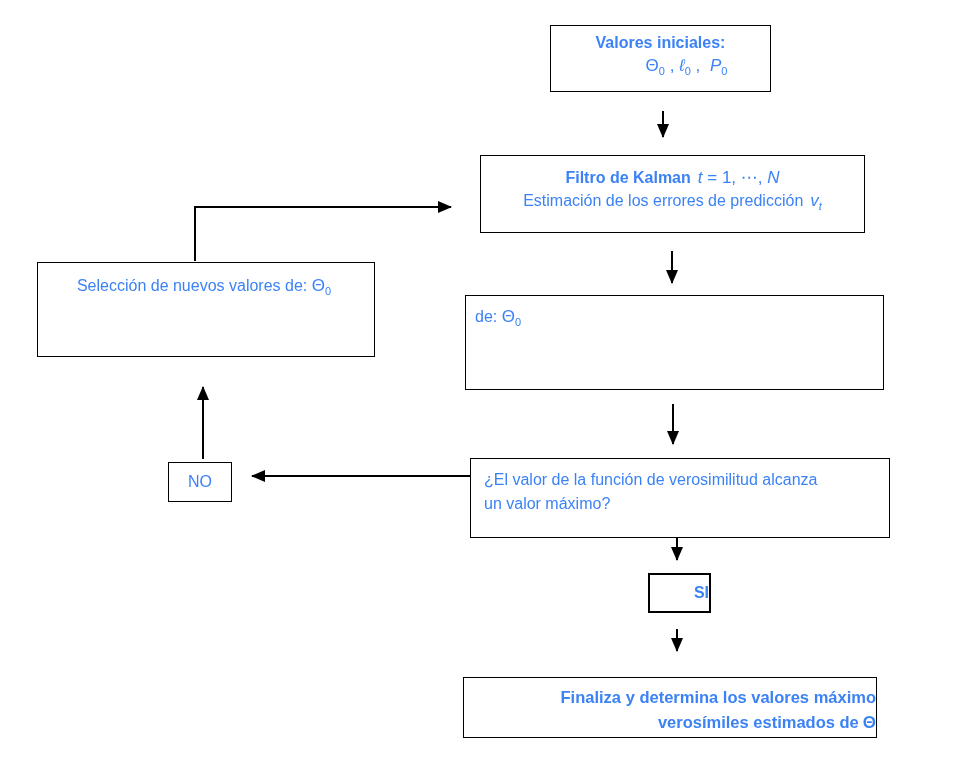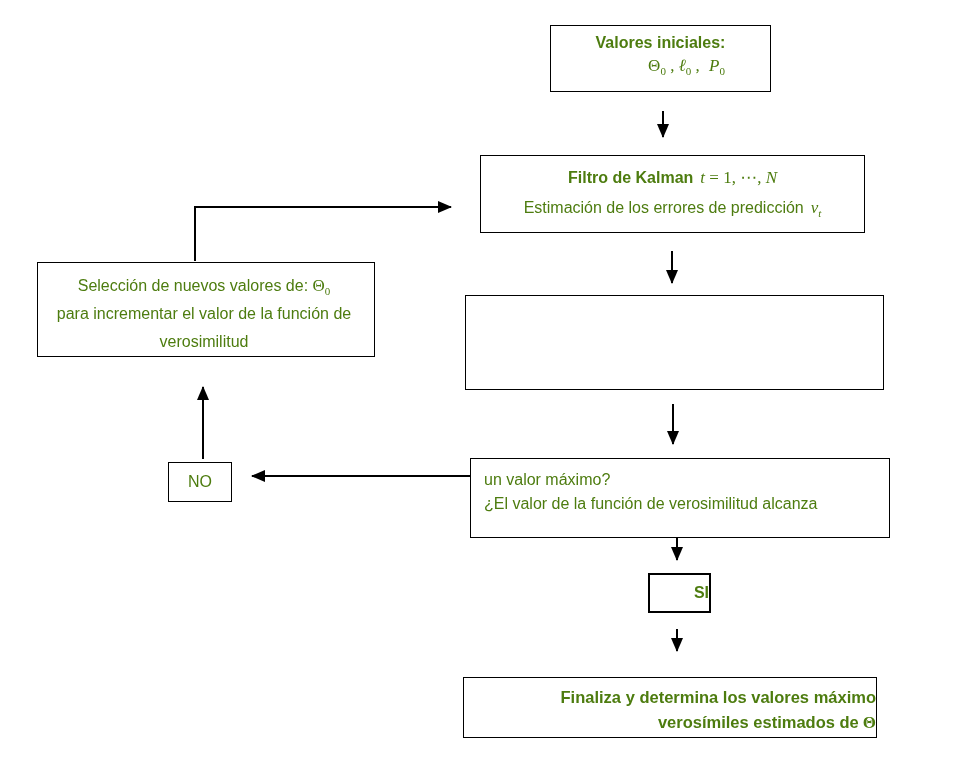--- a/index.html
+++ b/index.html
@@ -1,34 +1,34 @@
 <!DOCTYPE html>
 <html><head>
 <meta charset="utf-8">
 <style>
   html,body{margin:0;padding:0;background:#ffffff;}
   .canvas{
     position:relative;width:957px;height:763px;background:#ffffff;
-    font-family:"Liberation Sans",sans-serif;color:#4d7c0f;overflow:hidden;
+    font-family:"Liberation Sans",sans-serif;color:#3b82f6;overflow:hidden;
   }
   .arrows{position:absolute;left:0;top:0;width:957px;height:763px;pointer-events:none;}
   .box{
     position:absolute;border:1px solid #000000;background:#ffffff;
     box-sizing:border-box;font-size:16px;line-height:1.35;
   }
   .bold{font-weight:bold;}
-  .math{font-family:Liberation Serif, serif;}
+  .math{font-family:Liberation Sans, sans-serif;}
   .it{font-style:italic;}
   sub{font-size:11px;line-height:0;}
   
   .b-valores{left:550px;top:25px;width:221px;height:67px;padding-top:6px;text-align:center;}
   .b-valores .mline{font-size:17px;margin-top:1px;margin-left:52px;}
   .b-kalman{left:480px;top:155px;width:385px;height:78px;text-align:center;}
   .b-kalman .l1{margin-top:11px;}
-  .b-kalman .l2{margin-top:7px;}
+  .b-kalman .l2{}
   .b-kalman .math{font-size:17px;text-align:right;}
   .b-calculo{left:465px;top:295px;width:419px;height:95px;padding:7px 9px;line-height:28px;}
   .b-calculo .l1{padding-left:36px;}
   .b-calculo .math{font-size:17px;}
   .b-pregunta{left:470px;top:458px;width:420px;height:80px;padding:9px 13px;line-height:24px;}
   .b-si{left:648px;top:573px;width:63px;height:40px;border-width:2px;text-align:right;line-height:35px;font-weight:bold;}
   .b-no{left:168px;top:462px;width:64px;height:40px;text-align:center;line-height:38px;}
   .b-finaliza{left:463px;top:677px;width:414px;height:61px;text-align:right;font-weight:bold;padding-top:7px;line-height:25px;font-size:16.5px;}
   .b-finaliza .math{font-size:17px;margin-left:4px;}
   .b-seleccion{left:37px;top:262px;width:338px;height:95px;text-align:center;padding:9px 14px 0 10px;line-height:28px;}
@@ -61,38 +61,38 @@
     <div class="bold">Valores iniciales:</div>
     <div class="math mline"><span>Θ</span><sub>0</sub><span> , </span><span class="it">ℓ</span><sub>0</sub><span> , </span><span class="it gap-s">P</span><sub>0</sub></div>
   </div>
 
   <div class="box b-kalman">
     <div class="l1"><span class="bold">Filtro de Kalman</span><span class="math gap-l"><span class="it">t</span><span> = 1, ⋯, </span><span class="it">N</span></span></div>
     <div class="l2"><span>Estimación de los errores de predicción</span><span class="math gap-l"><span class="it">v</span><sub class="it">t</sub></span></div>
   </div>
 
   <div class="box b-calculo">
+    <div class="l3"><span>de: </span><span class="math"><span>Θ</span><sub>0</sub></span></div>
   </div>
 
   <div class="box b-pregunta">
+    <div>¿El valor de la función de verosimilitud  alcanza</div>
     <div>un valor máximo?</div>
-    <div>¿El valor de la función de verosimilitud  alcanza</div>
   </div>
 
   <div class="box b-si">
     <span>SI</span>
   </div>
 
   <div class="box b-no">
     <span>NO</span>
   </div>
 
   <div class="box b-finaliza">
     <div>Finaliza y determina los valores máximo</div>
     <div><span>verosímiles estimados  de</span><span class="math">Θ</span></div>
   </div>
 
   <div class="box b-seleccion">
     <div><span>Selección de nuevos valores de: </span><span class="math"><span>Θ</span><sub>0</sub></span></div>
-    <div>para incrementar el valor de la función de verosimilitud</div>
   </div>
 
 </div>
 
 </body></html>

